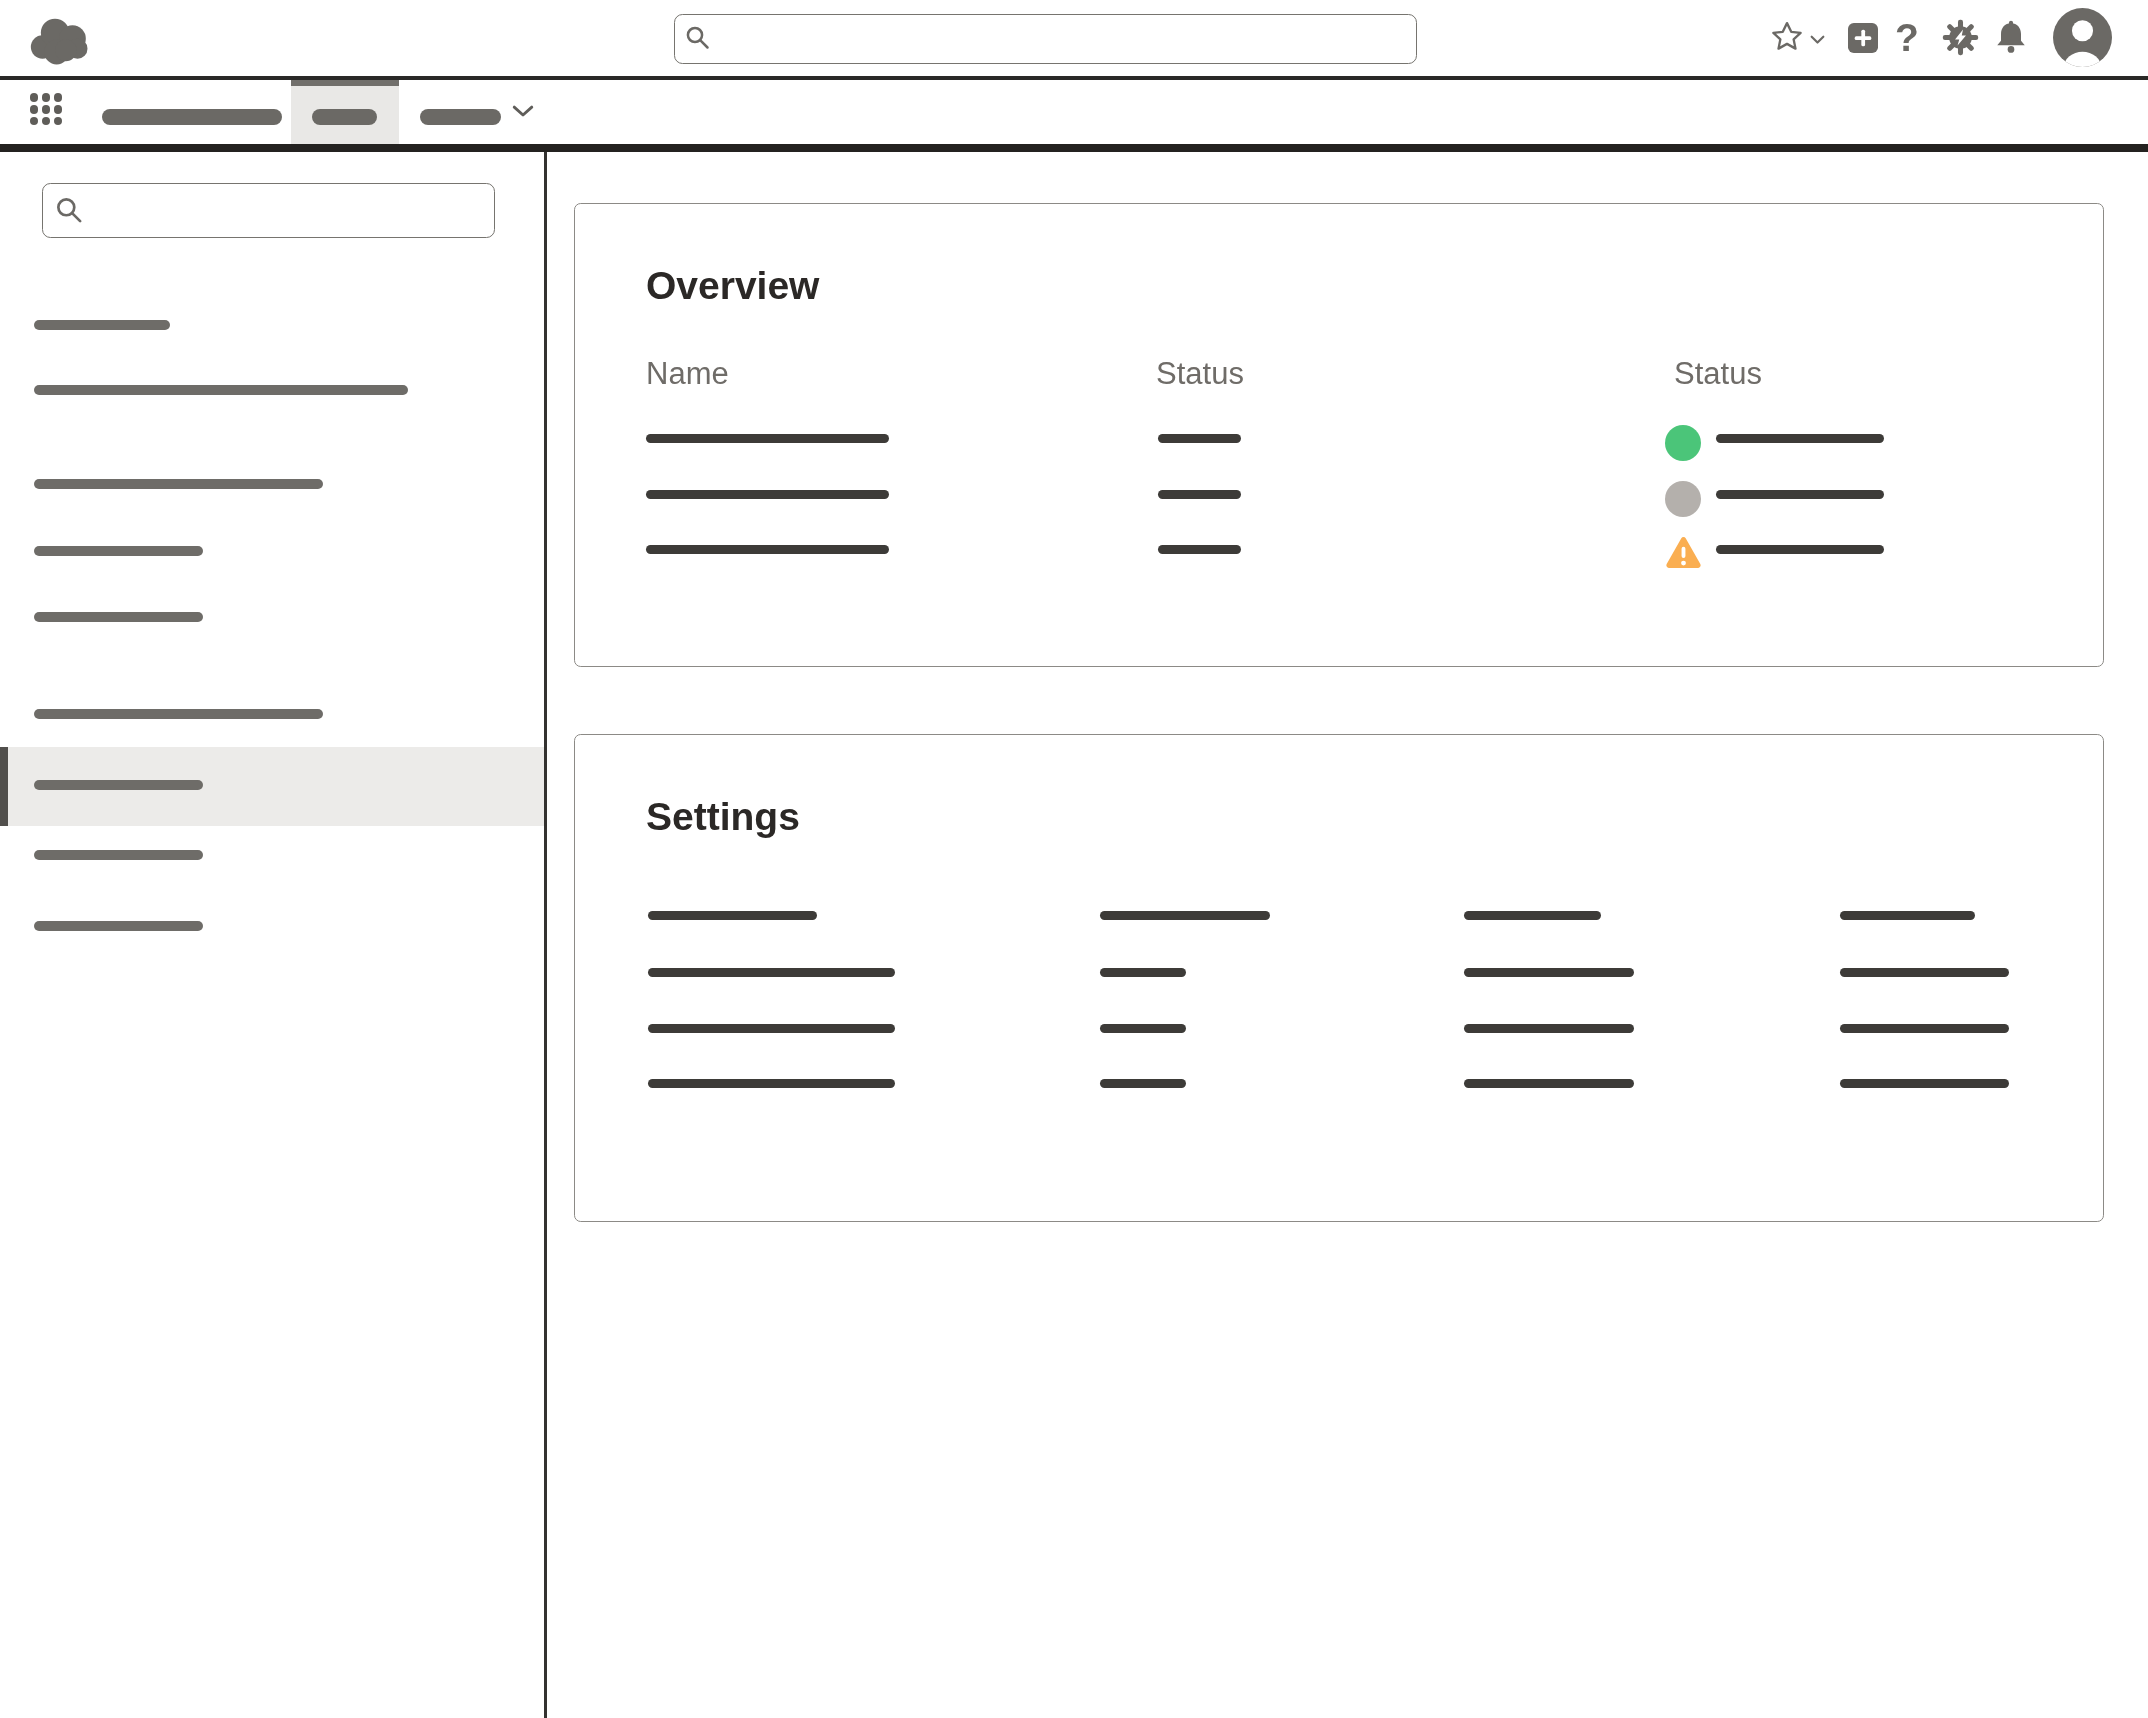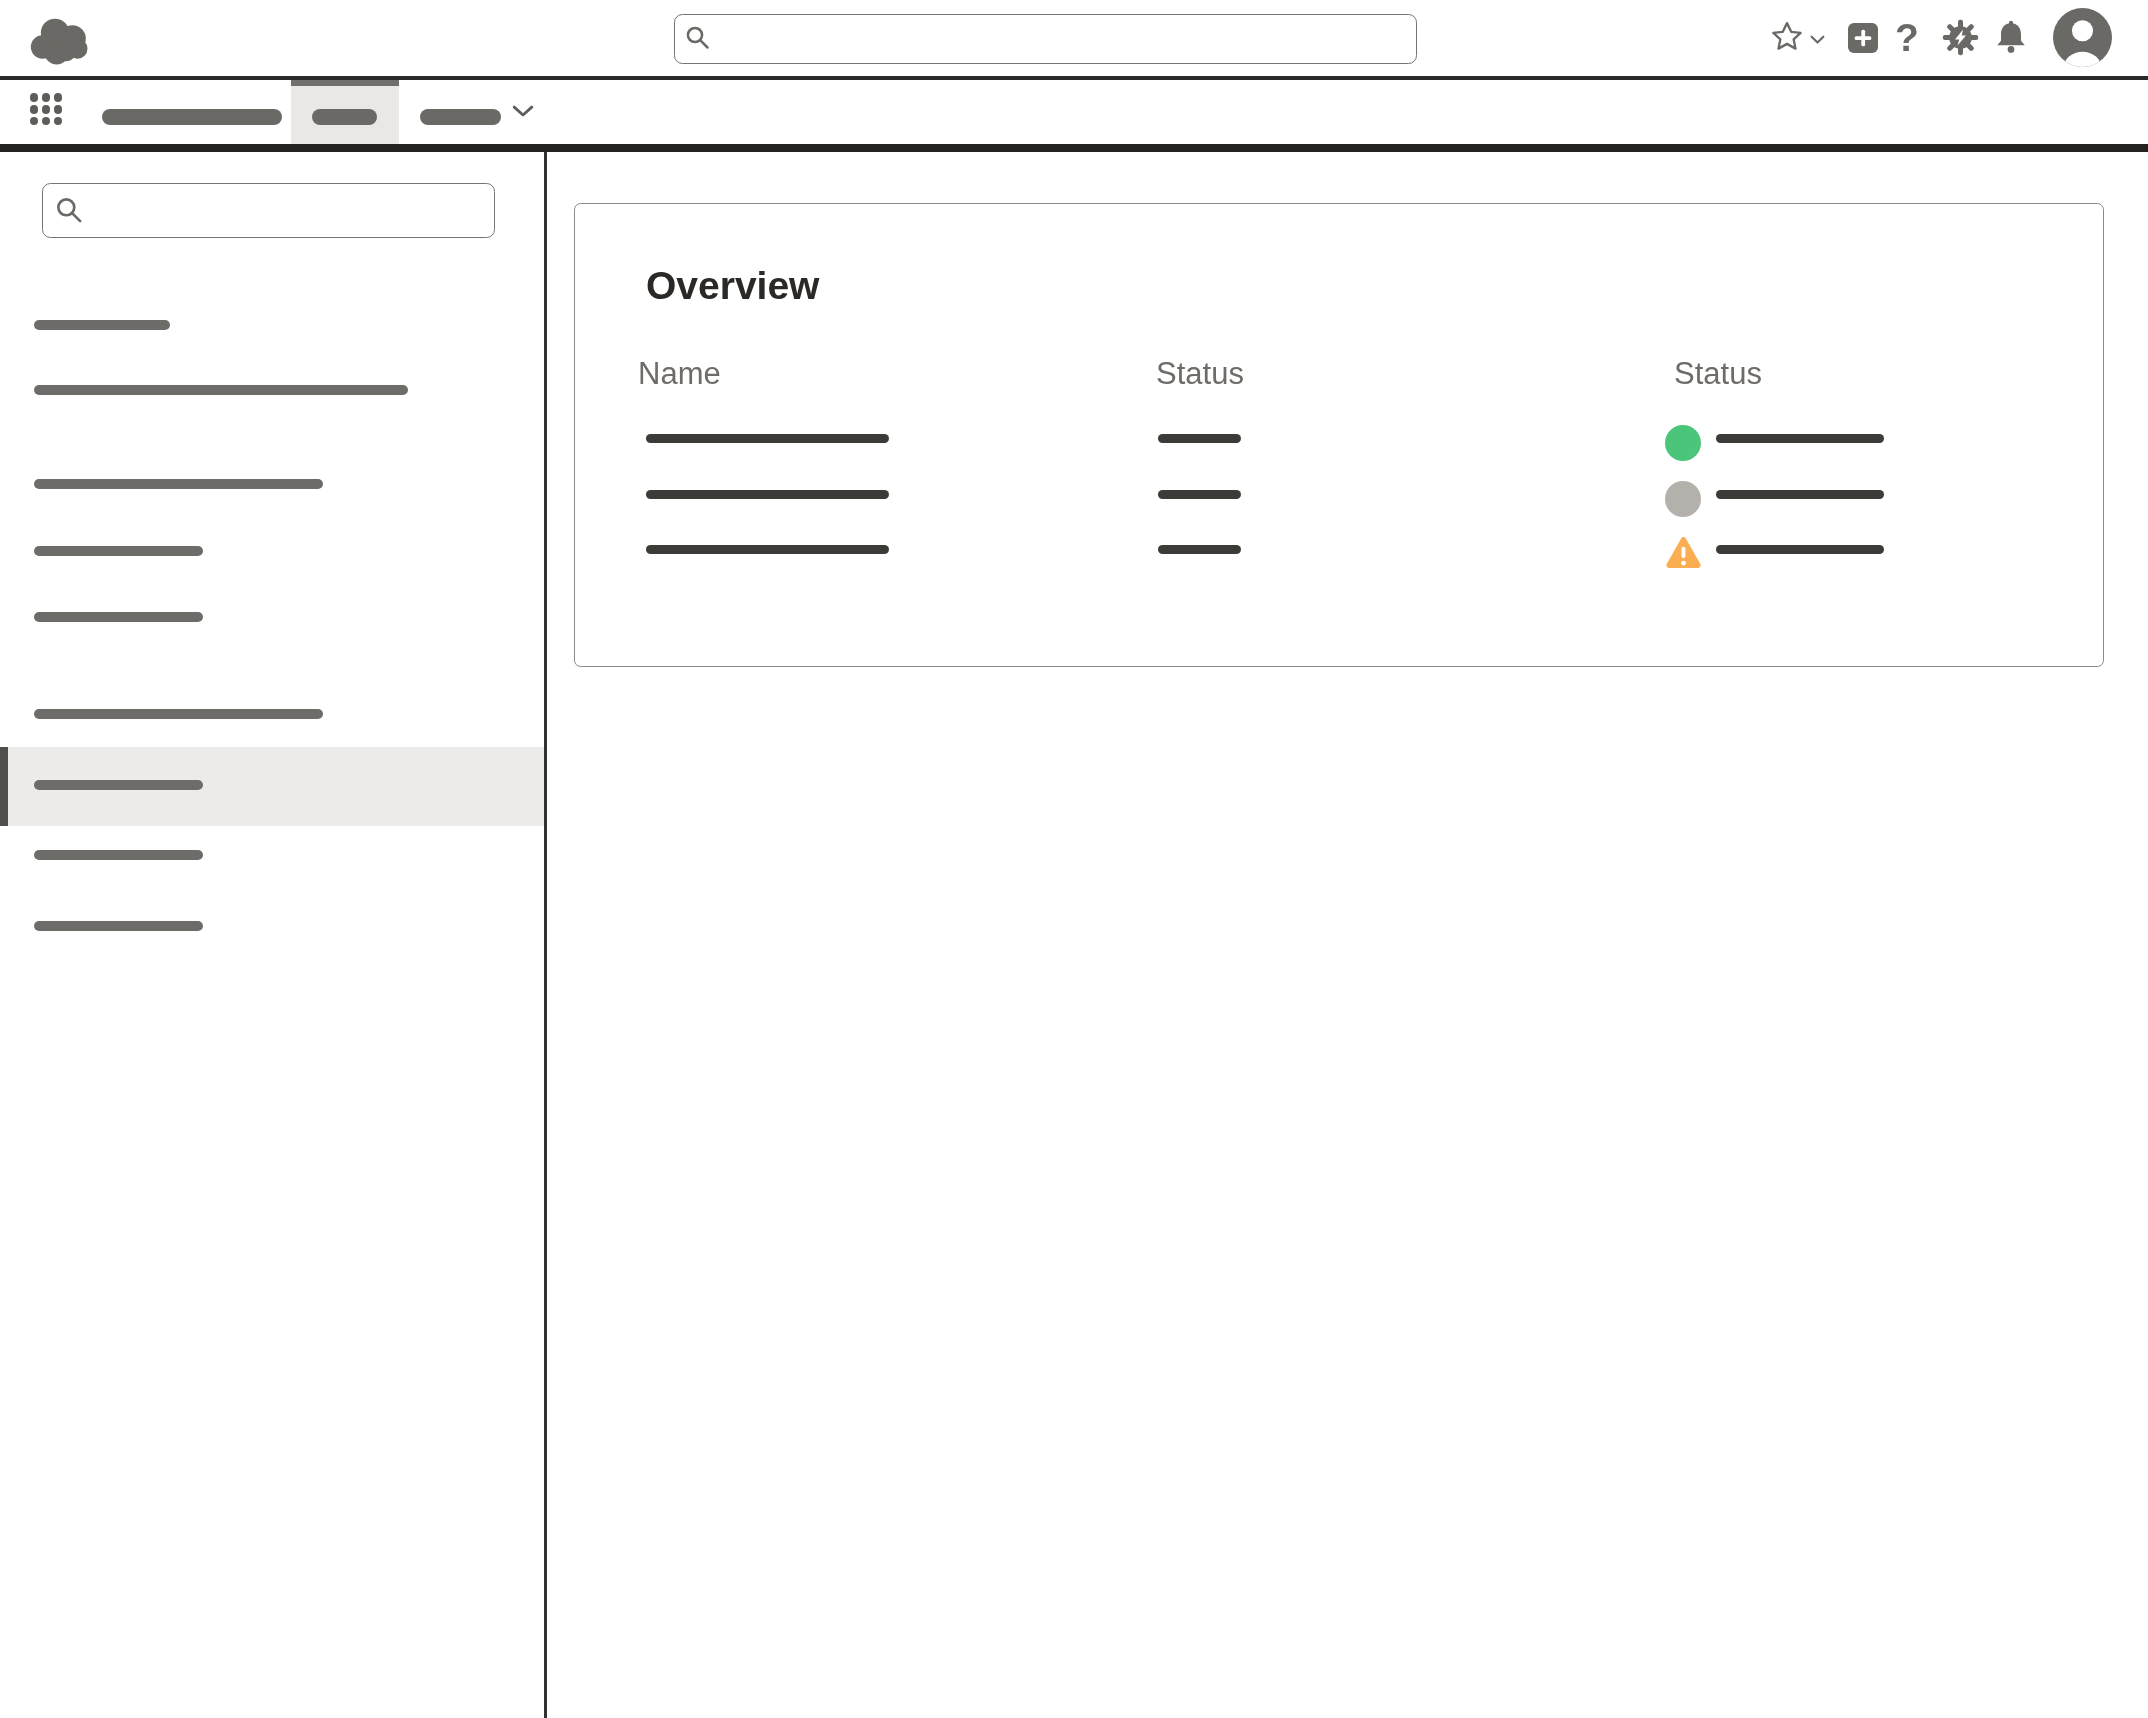--- a/index.html
+++ b/index.html
@@ -57,21 +57,21 @@
   .sb-accent{position:absolute;left:0;width:7.6px;height:79px;background:#514F4C;}
 
   
   .card{position:absolute;left:574px;width:1530px;background:#fff;
     border:1.7px solid #8C8A86;border-radius:6.7px;box-sizing:border-box;}
   #overview-card{top:203px;height:464px;}
   #settings-card{top:734px;height:488px;}
   .card-title{position:absolute;left:71px;top:59px;font-size:39px;font-weight:700;
     color:#2B2826;line-height:1.2;}
   .col-header{position:absolute;top:151px;font-size:31px;font-weight:400;color:#6F6C68;line-height:1.2;}
-  #col-name{left:63px;}
+  #col-name{left:71px;}
   #col-version{left:581px;}
   #col-status{left:1099px;}
   .t-row{position:absolute;left:0;width:1527px;height:44px;}
   .t-row .name-bar{left:71px;top:14.3px;}
   .t-row .ver-bar{left:583px;top:14.3px;}
   .t-row .st-bar{left:1141px;top:14.3px;}
   .t-row .status-icon{position:absolute;left:1090px;top:5px;width:37px;height:37px;}
   .status-dot{width:36px;height:36px;border-radius:50%;}
 </style>
 </head>
@@ -233,15 +233,36 @@
           <div class="status-icon"><svg width="37" height="34" viewBox="0 0 44 40">
               <path d="M19.4 2.6 L2 33.2 a3 3 0 0 0 2.6 4.5 h34.8 a3 3 0 0 0 2.6 -4.5 L24.6 2.6 a3 3 0 0 0 -5.2 0 Z" fill="var(--status-warning)"></path>
               <rect x="19.7" y="12.5" width="4.6" height="13.5" rx="2.3" fill="#fff"></rect>
               <circle cx="22" cy="32" r="2.9" fill="#fff"></circle>
             </svg></div>
           <div class="bar dark st-bar" style="width: 168px;"></div>
         </div>
       </div>
   </div>
 
+  <div class="card" id="settings-card">
+    <div class="card-title">Settings</div>
+    <div id="settings-grid">
+        <div class="bar dark" style="left: 73px; top: 176px; width: 169px;"></div>
+        <div class="bar dark" style="left: 73px; top: 233px; width: 247px;"></div>
+        <div class="bar dark" style="left: 73px; top: 289px; width: 247px;"></div>
+        <div class="bar dark" style="left: 73px; top: 344px; width: 247px;"></div>
+        <div class="bar dark" style="left: 525px; top: 176px; width: 170px;"></div>
+        <div class="bar dark" style="left: 525px; top: 233px; width: 86px;"></div>
+        <div class="bar dark" style="left: 525px; top: 289px; width: 86px;"></div>
+        <div class="bar dark" style="left: 525px; top: 344px; width: 86px;"></div>
+        <div class="bar dark" style="left: 889px; top: 176px; width: 137px;"></div>
+        <div class="bar dark" style="left: 889px; top: 233px; width: 170px;"></div>
+        <div class="bar dark" style="left: 889px; top: 289px; width: 170px;"></div>
+        <div class="bar dark" style="left: 889px; top: 344px; width: 170px;"></div>
+        <div class="bar dark" style="left: 1265px; top: 176px; width: 135px;"></div>
+        <div class="bar dark" style="left: 1265px; top: 233px; width: 169px;"></div>
+        <div class="bar dark" style="left: 1265px; top: 289px; width: 169px;"></div>
+        <div class="bar dark" style="left: 1265px; top: 344px; width: 169px;"></div>
+      </div>
+  </div>
 
 </div>
 
 
 </body></html>

